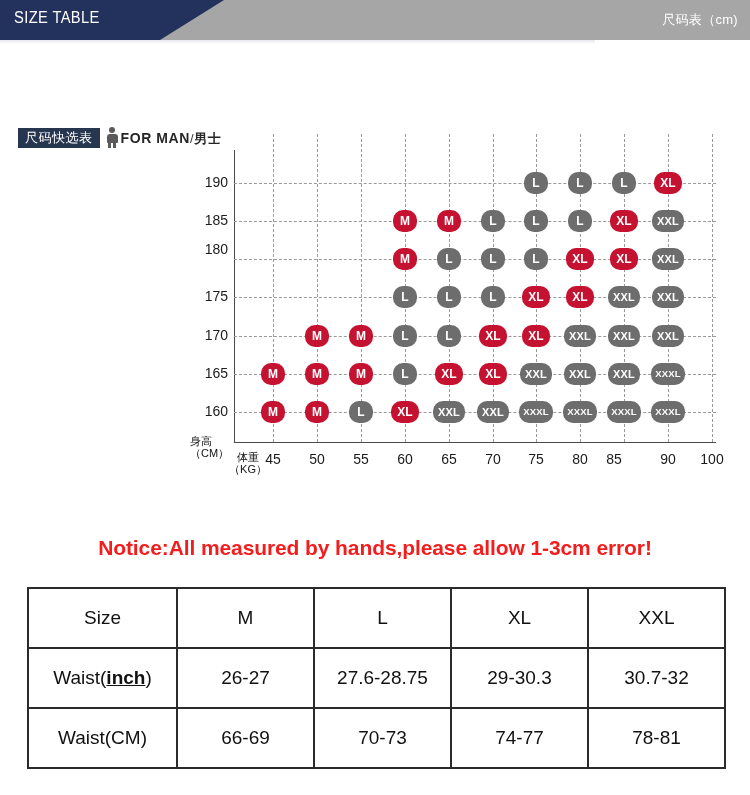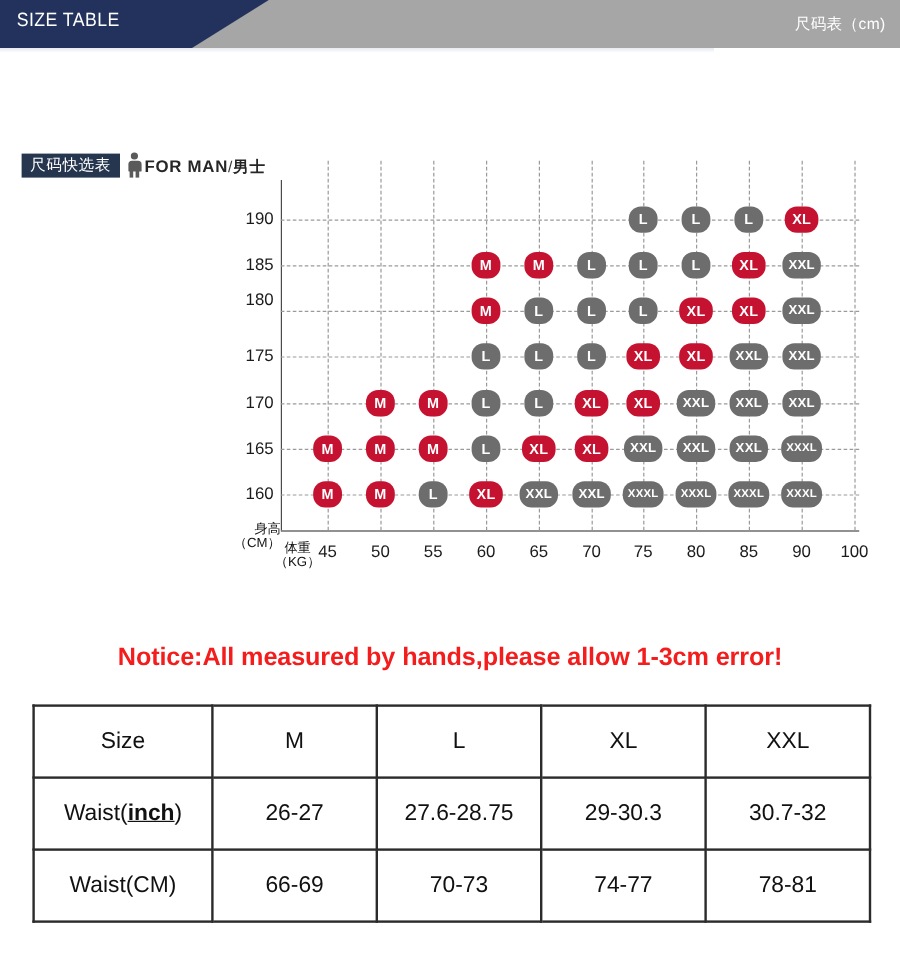--- a/index.html
+++ b/index.html
@@ -73,21 +73,21 @@
   .ylabels{position:absolute;left:184px;top:0;width:44px;height:292px;}
 
   .xlabels{position:absolute;left:234px;top:301px;width:482px;height:22px;}
   .xlab{
     position:absolute;top:0;width:40px;margin-left:-20px;text-align:center;
     font-size:14px;color:#1b1b1b;
   }
 
   .axname-h{
     position:absolute;left:190px;top:-8px;font-size:11px;color:#111;
-    line-height:12px;text-align:right;width:44px;
+    line-height:12px;text-align:left;width:44px;
   }
   .axname-w{
     position:absolute;left:228px;top:8px;font-size:11px;color:#111;
     line-height:12px;text-align:center;width:40px;
   }
   .axnames{position:absolute;left:0;top:293px;width:300px;height:34px;}
 
   .pill{
     position:absolute;border-radius:9px;color:#fff;
     font-size:12px;font-weight:bold;display:flex;align-items:center;justify-content:center;
@@ -233,21 +233,21 @@
     </div>
   <div class="xlabels" id="xlabels">
       <div class="xlab" style="left: 39px;">45</div>
       <div class="xlab" style="left: 83px;">50</div>
       <div class="xlab" style="left: 127px;">55</div>
       <div class="xlab" style="left: 171px;">60</div>
       <div class="xlab" style="left: 215px;">65</div>
       <div class="xlab" style="left: 259px;">70</div>
       <div class="xlab" style="left: 302px;">75</div>
       <div class="xlab" style="left: 346px;">80</div>
-      <div class="xlab" style="left: 390px;">85</div>
+      <div class="xlab" style="left: 380px;">85</div>
       <div class="xlab" style="left: 434px;">90</div>
       <div class="xlab" style="left: 478px;">100</div>
     </div>
   <div class="axnames">
     <div class="axname-h">
       <div>身高</div>
       <div>（CM）</div>
     </div>
     <div class="axname-w">
       <div>体重</div>

